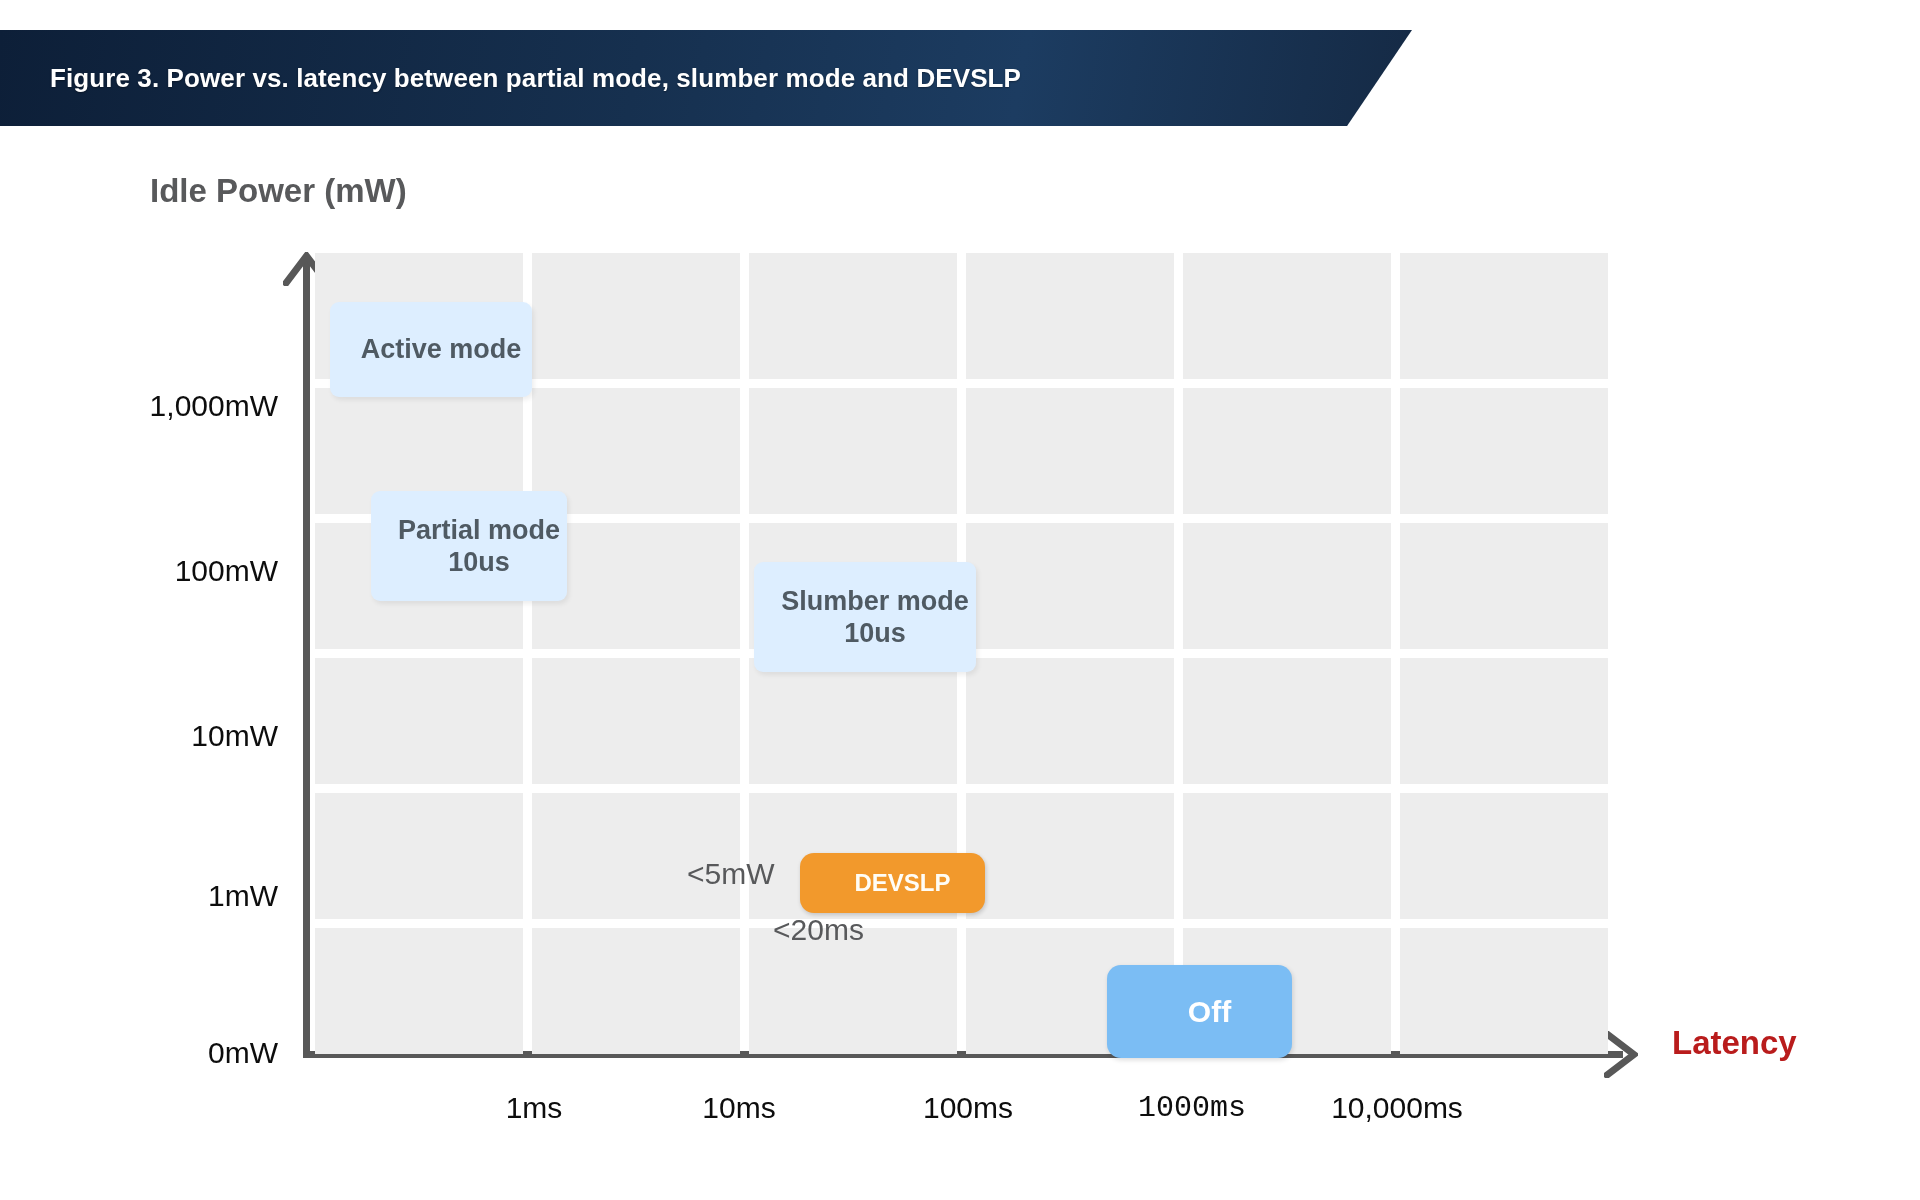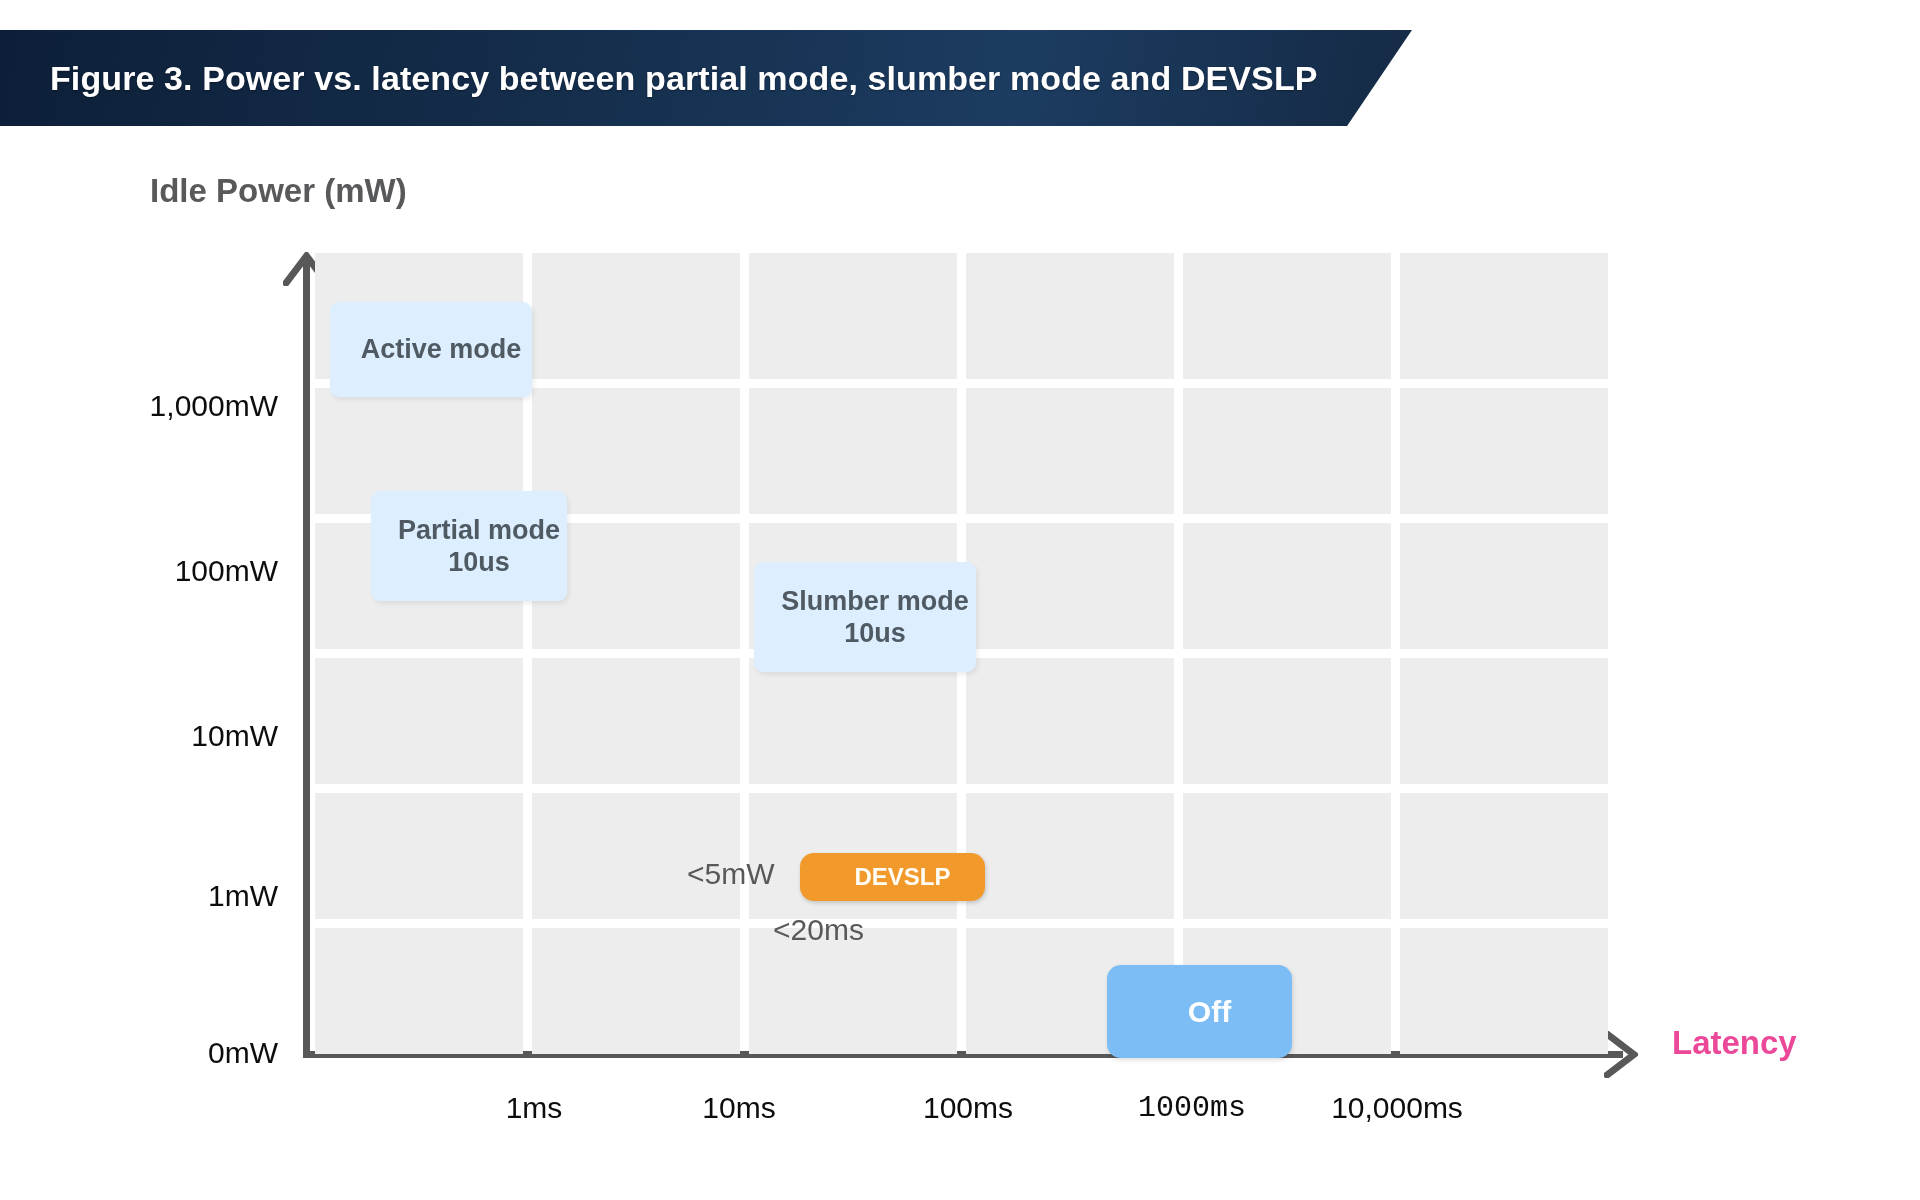--- a/index.html
+++ b/index.html
@@ -24,21 +24,21 @@
     height: 96px;
     background: linear-gradient(100deg, #0d1f38 0%, #16304f 45%, #1c3c61 72%, #152a45 100%);
     clip-path: polygon(0 0, 100% 0, 95.4% 100%, 0 100%);
     display: flex;
     align-items: center;
     box-sizing: border-box;
     padding-left: 50px;
   }
   #banner-title {
     color: #ffffff;
-    font-size: 34px;
+    font-size: 26px;
     font-weight: bold;
     letter-spacing: 0.1px;
     white-space: nowrap;
     text-shadow: 0 1px 2px rgba(0,0,0,0.35);
   }
 
   
   #chart {
     position: absolute;
     left: 0;
@@ -56,21 +56,21 @@
     color: #58595b;
     white-space: nowrap;
   }
 
   #x-axis-title {
     position: absolute;
     left: 1672px;
     top: 1024px;
     font-size: 33px;
     font-weight: bold;
-    color: #ec4899;
+    color: #b91c1c;
     white-space: nowrap;
   }
 
   
   #y-axis-line {
     position: absolute;
     left: 303px;
     top: 258px;
     width: 7px;
     height: 800px;
@@ -190,21 +190,21 @@
   .annot {
     position: absolute;
     font-size: 30px;
     color: #58595b;
     white-space: nowrap;
   }
 
   #node-active   { left: 330px;  top: 302px;  width: 202px; height: 95px; }
   #node-partial  { left: 371px;  top: 449px;  width: 196px; height: 110px; margin-top: 42px;}
   #node-slumber  { left: 754px;  top: 562px;  width: 222px; height: 110px;}
-  #node-devslp   { left: 800px;  top: 853px;  width: 185px; height: 48px; }
+  #node-devslp   { left: 800px;  top: 853px;  width: 185px; height: 60px; }
   #node-off      { left: 1107px; top: 965px;  width: 185px; height: 93px; }
 
   #annot-5mw     { left: 667px;  top: 857px; margin-left: 20px; }
   #annot-20ms    { left: 773px;  top: 913px; }
 </style>
 </head>
 <body>
 
 <div id="banner">
   <div id="banner-title">Figure 3. Power vs. latency between partial mode, slumber mode and DEVSLP</div>

